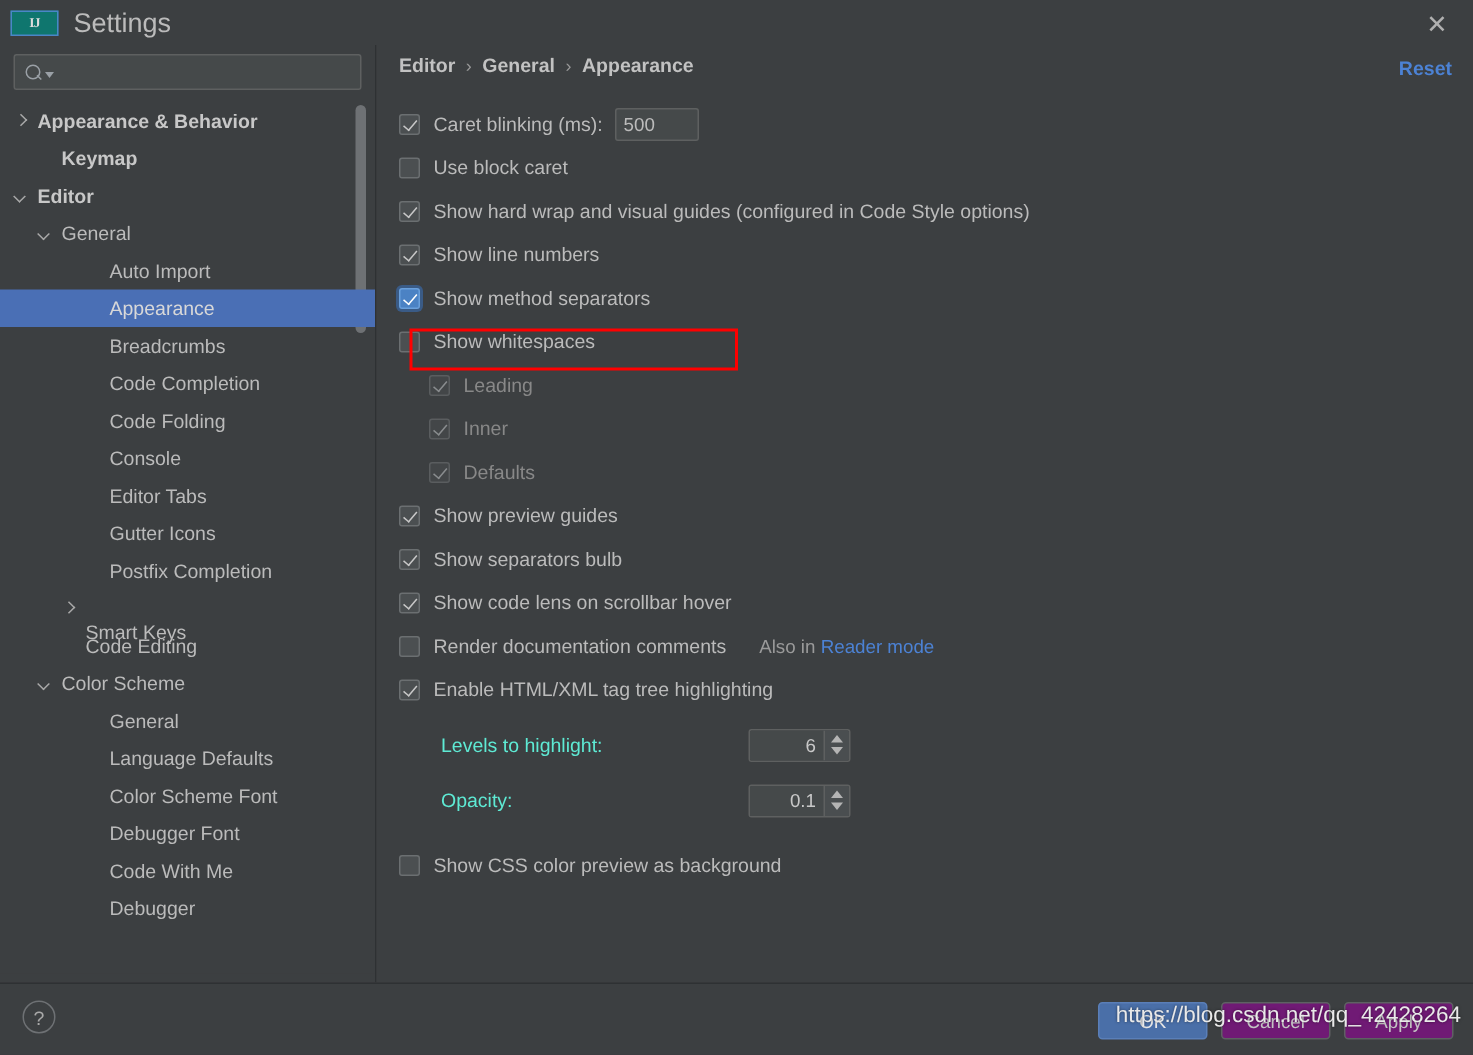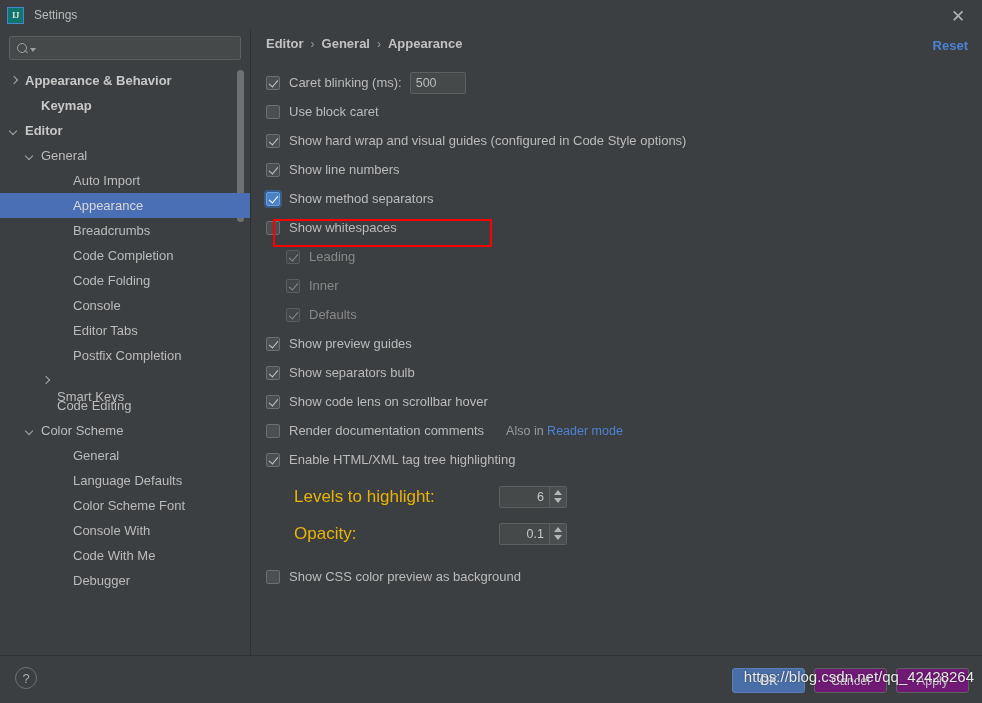--- a/index.html
+++ b/index.html
@@ -19,32 +19,32 @@
   }
 
   
   .titlebar {
     position: absolute; left: 0; top: 0;
     width: 982px; height: 30px;
     background: #3c3f41;
     display: flex; align-items: center;
   }
   .ij-logo {
-    width: 17px; height: 17px;
+    width: 32px; height: 17px;
     margin-left: 7px;
     background: #0f766e;
     border: 1.5px solid #4a86c7;
     display: flex; align-items: center; justify-content: center;
     font-size: 9px; font-weight: bold; color: #dddddd;
     letter-spacing: -0.5px;
     font-family: "Liberation Serif", serif;
   }
   .title-text {
     margin-left: 10px;
-    font-size: 12px;
+    font-size: 18px;
     color: #bbbbbb;
   }
   .close-btn {
     position: absolute; right: 12px; top: 4px;
     width: 24px; height: 24px;
     display: flex; align-items: center; justify-content: center;
     color: #b0b0b0; font-size: 17px; line-height: 1;
     cursor: pointer;
   }
 
@@ -273,22 +273,22 @@
     font-size: 12.5px;
     color: #9a9a9a;
   }
   .side-note .link {
     color: #4c82d4;
     cursor: pointer;
   }
 
   .field-label {
     width: 205px;
-    font-size: 17px;
-    color: #eab308;
+    font-size: 13px;
+    color: #5eead4;
   }
   .spinner {
     display: flex;
     align-items: stretch;
     height: 22px;
     width: 68px;
     border: 1px solid #5e6060;
     border-radius: 2px;
     overflow: hidden;
   }
@@ -465,20 +465,25 @@
           <span class="tree-label" style="margin-left: 5px;">Console</span>
         </div>
         <div class="tree-row">
           <span style="display: inline-block; flex: 0 0 auto; width: 57px;"></span>
           <span class="arrow"></span>
           <span class="tree-label" style="margin-left: 5px;">Editor Tabs</span>
         </div>
         <div class="tree-row">
           <span style="display: inline-block; flex: 0 0 auto; width: 57px;"></span>
           <span class="arrow"></span>
+          <span class="tree-label" style="margin-left: 5px;">Gutter Icons</span>
+        </div>
+        <div class="tree-row">
+          <span style="display: inline-block; flex: 0 0 auto; width: 57px;"></span>
+          <span class="arrow"></span>
           <span class="tree-label" style="margin-left: 5px;">Postfix Completion</span>
         </div>
         <div class="tree-row">
           <span style="display: inline-block; flex: 0 0 auto; width: 41px;"></span>
           <span class="arrow right"></span>
           <span class="tree-label" style="margin-left: 5px; margin-top: 32px;">Smart Keys</span>
         </div>
         <div class="tree-row">
           <span style="display: inline-block; flex: 0 0 auto; width: 41px;"></span>
           <span class="arrow"></span>
@@ -500,21 +505,21 @@
           <span class="tree-label" style="margin-left: 5px;">Language Defaults</span>
         </div>
         <div class="tree-row">
           <span style="display: inline-block; flex: 0 0 auto; width: 57px;"></span>
           <span class="arrow"></span>
           <span class="tree-label" style="margin-left: 5px;">Color Scheme Font</span>
         </div>
         <div class="tree-row">
           <span style="display: inline-block; flex: 0 0 auto; width: 57px;"></span>
           <span class="arrow"></span>
-          <span class="tree-label" style="margin-left: 5px;">Console With</span>
+          <span class="tree-label" style="margin-left: 5px;">Debugger Font</span>
         </div>
         <div class="tree-row">
           <span style="display: inline-block; flex: 0 0 auto; width: 57px;"></span>
           <span class="arrow"></span>
           <span class="tree-label" style="margin-left: 5px;">Code With Me</span>
         </div>
         <div class="tree-row">
           <span style="display: inline-block; flex: 0 0 auto; width: 57px;"></span>
           <span class="arrow"></span>
           <span class="tree-label" style="margin-left: 5px;">Debugger</span>

